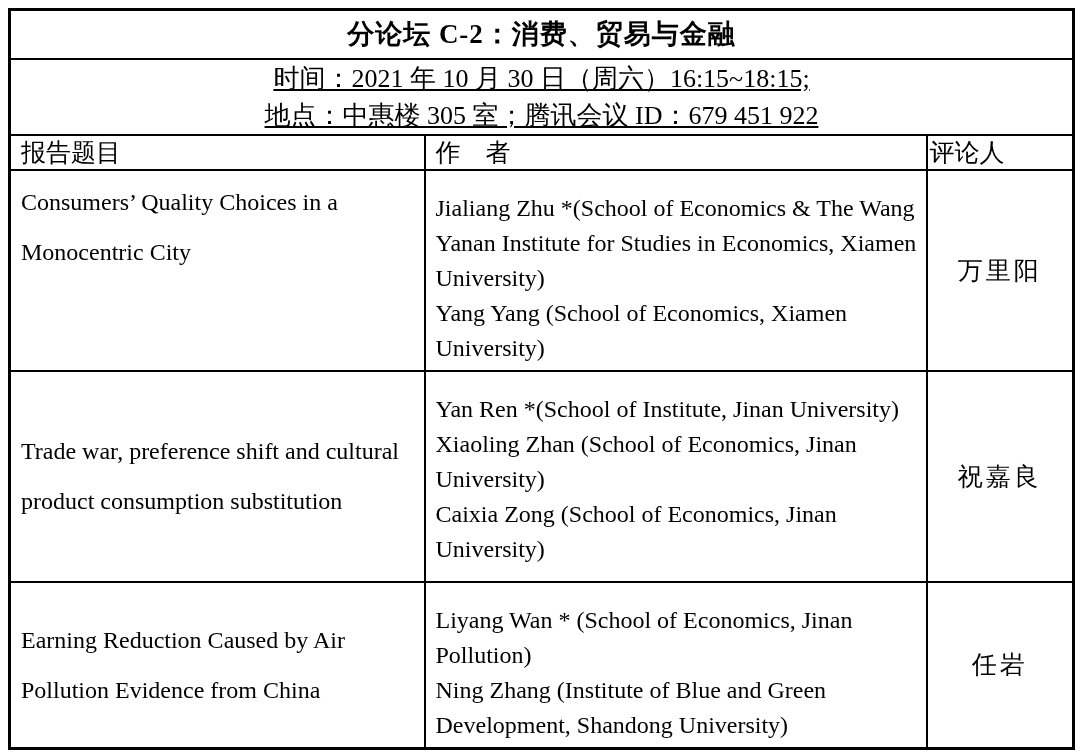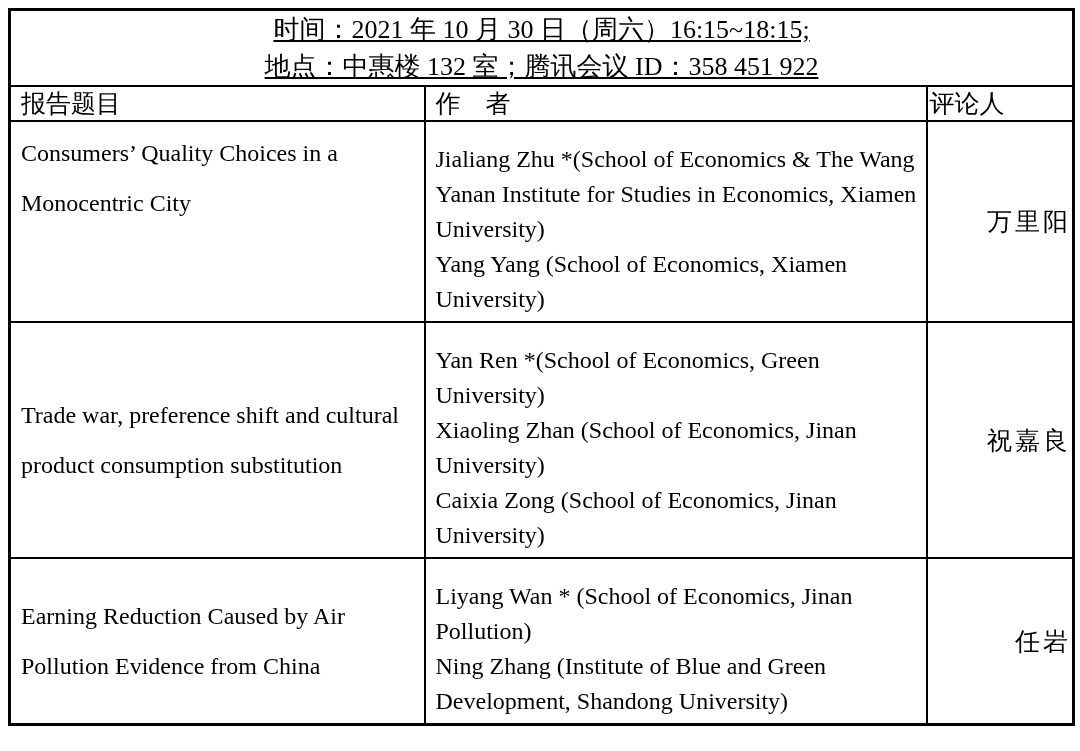--- a/index.html
+++ b/index.html
@@ -82,61 +82,64 @@
   .title-cell.v-middle { vertical-align: middle; }
   .authors-cell {
     font-size: 24px;
     line-height: 35px;
     vertical-align: top;
     padding: 20px 8px 4px 10px;
     text-align: left;
   }
   .discussant-cell {
     font-size: 25px;
-    text-align: right;
+    text-align: center;
     vertical-align: middle;
     letter-spacing: 3px;
   }
 </style>
 </head>
 <body>
 
 <div class="page">
   <table class="session-table">
     <colgroup>
       <col class="c-title">
       <col class="c-authors">
       <col class="c-discussant">
     </colgroup>
     <tbody>
+      <tr class="r-forum">
+        <td colspan="3" class="forum-title-cell">分论坛 C-2：消费、贸易与金融</td>
+      </tr>
       <tr class="r-time">
         <td colspan="3" class="time-cell">
           <div>时间：2021 年 10 月 30 日（周六）16:15~18:15;</div>
-          <div>地点：中惠楼 132 室；腾讯会议 ID：358 451 922</div>
+          <div>地点：中惠楼 305 室；腾讯会议 ID：679 451 922</div>
         </td>
       </tr>
       <tr class="r-head">
         <td class="head-cell">报告题目</td>
         <td class="head-cell">作　者</td>
         <td class="head-cell centered">评论人</td>
       </tr>
 
       <tr class="r-p1">
         <td class="title-cell v-top">Consumers’ Quality Choices in a Monocentric City</td>
         <td class="authors-cell">
           <div>Jialiang Zhu *(School of Economics &amp; The Wang Yanan Institute for Studies in Economics, Xiamen University)</div>
           <div>Yang Yang (School of Economics, Xiamen University)</div>
         </td>
         <td class="discussant-cell">万里阳</td>
       </tr>
 
       <tr class="r-p2">
         <td class="title-cell v-middle">Trade war, preference shift and cultural product consumption substitution</td>
         <td class="authors-cell">
-          <div>Yan Ren *(School of Economics, Green University)</div>
+          <div>Yan Ren *(School of Institute, Jinan University)</div>
           <div>Xiaoling Zhan (School of Economics, Jinan University)</div>
           <div>Caixia Zong (School of Economics, Jinan University)</div>
         </td>
         <td class="discussant-cell">祝嘉良</td>
       </tr>
 
       <tr class="r-p3">
         <td class="title-cell v-middle">Earning Reduction Caused by Air Pollution Evidence from China</td>
         <td class="authors-cell">
           <div>Liyang Wan * (School of Economics, Jinan Pollution)</div>

